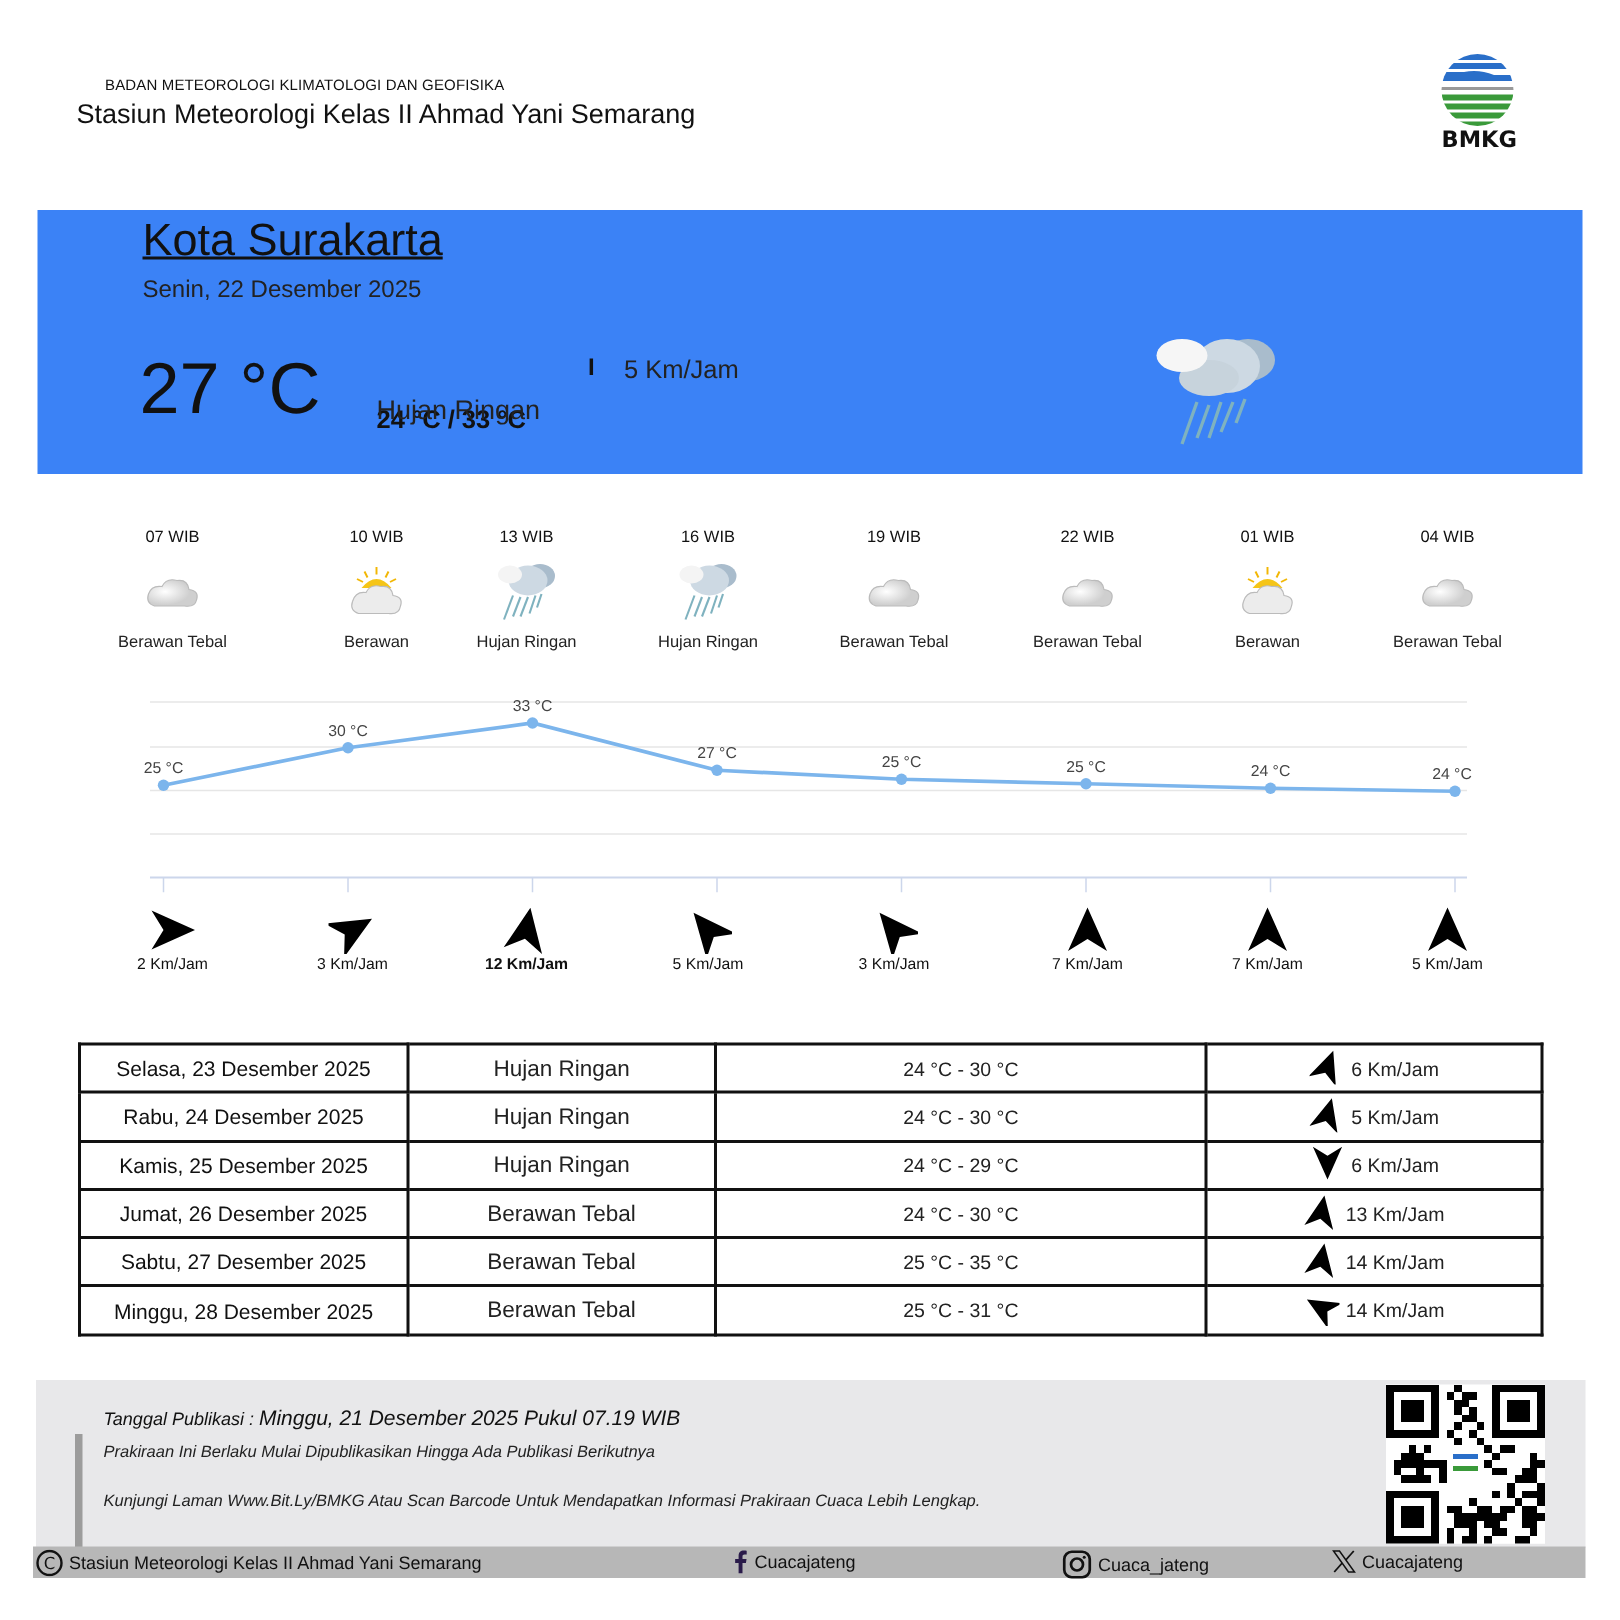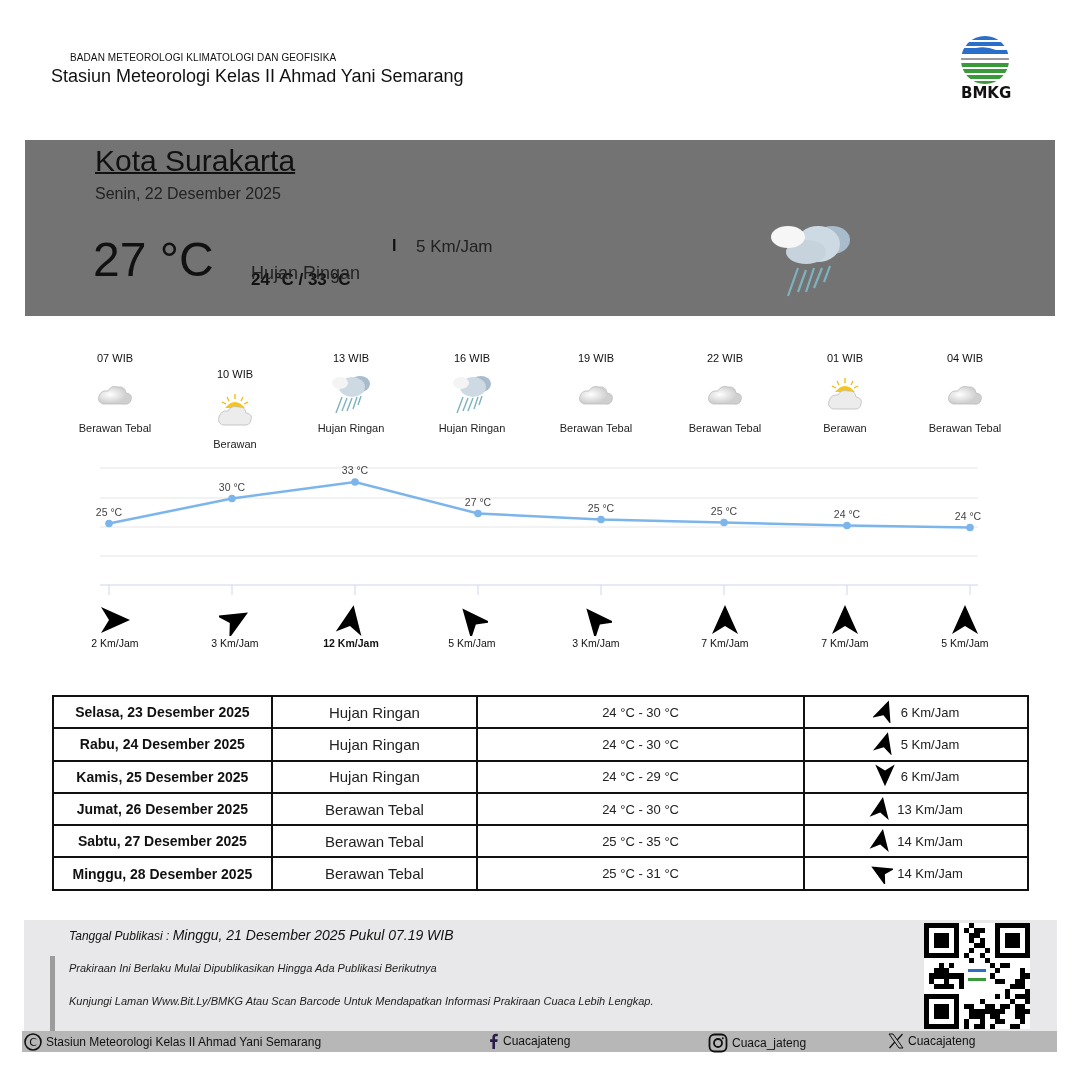--- a/index.html
+++ b/index.html
@@ -3,21 +3,21 @@
 <meta charset="utf-8">
 <style>
   * { box-sizing: border-box; margin: 0; padding: 0; }
   body { width: 1080px; height: 1080px; background: #ffffff; font-family: "Liberation Sans", "DejaVu Sans", sans-serif; color: #111; position: relative; overflow: hidden; }
   .abs { position: absolute; }
   .org-small { left: 52px; top: 52px; font-size: 10px; letter-spacing: 0.1px; color: #111; padding-left: 18px; }
   .org-title { left: 51px; top: 66px; font-size: 18px; color: #111; }
   .logo { left: 956px; top: 34px; width: 58px; height: 70px; }
   .logo-text { position: absolute; left: 5px; top: 50px; font-weight: bold; font-size: 15px; color: #111; font-family: "DejaVu Sans", sans-serif; }
 
-  .hero { left: 25px; top: 140px; width: 1030px; height: 176px; background: #737373; }
+  .hero { left: 25px; top: 140px; width: 1030px; height: 176px; background: #3b82f6; }
   .city { position: absolute; left: 70px; top: 4px; font-size: 30px; text-decoration: underline; text-decoration-thickness: 2px; color: #111; }
   .date { position: absolute; left: 70px; top: 45px; font-size: 16px; color: #222; }
   .temp-big { position: absolute; left: 68px; top: 92px; font-size: 48px; color: #111; font-weight: 300; }
   .range { position: absolute; left: 226px; top: 97px; font-size: 17px; font-weight: bold; color: #111; margin-top: 33px; }
   .sep { position: absolute; left: 367px; top: 97px; font-size: 16px; font-weight: bold; }
   .wind-now { position: absolute; left: 391px; top: 97px; font-size: 17px; color: #222; }
   .cond-now { position: absolute; left: 226px; top: 123px; font-size: 18px; color: #222; }
   .hero-icon { position: absolute; left: 745px; top: 80px; width: 90px; height: 80px; }
 
   .hours { left: 55px; top: 352px; width: 970px; height: 100px; }
@@ -28,29 +28,29 @@
 
   .chart { left: 80px; top: 455px; width: 920px; height: 140px; }
 
   .winds { left: 55px; top: 603px; width: 970px; height: 55px; }
   .wind { position: absolute; width: 120px; text-align: center; }
   .wind .arr { height: 34px; display: flex; align-items: center; justify-content: center; }
   .wind .v { font-size: 10.5px; color: #111; }
 
   table.daily { position: absolute; left: 52px; top: 695px; width: 977px; border-collapse: collapse; }
   table.daily td { border: 2px solid #111; height: 32.3px; text-align: center; font-size: 14px; color: #111; }
-  table.daily td.d { width: 212px; font-weight: bold; font-size: 14px; }
+  table.daily td.d { width: 212px; font-weight: normal; font-size: 14px; }
   table.daily td.cd { width: 199px; font-size: 15px; color: #222; }
   table.daily td.tp { width: 317px; font-size: 13px; color: #222; }
   table.daily td.w { width: 217px; font-size: 13px; color: #222; }
   .wcell { display: inline-flex; align-items: center; gap: 4px; }
 
   .foot { left: 24px; top: 920px; width: 1033px; height: 112px; background: #e8e8ea; }
   .foot-bar { position: absolute; left: 26px; top: 36px; width: 5px; height: 76px; background: #9c9c9c; }
-  .pub { position: absolute; left: 45px; top: 6px; font-style: italic; color: #111; }
+  .pub { position: absolute; left: 45px; top: 17px; font-style: italic; color: #111; }
   .pub .lbl { font-size: 12px; }
   .pub .val { font-size: 14px; }
   .note { position: absolute; left: 45px; font-style: italic; font-size: 11px; color: #222; }
   .qr { position: absolute; left: 900px; top: 3px; width: 106px; height: 106px; background: #fff; }
 
   .bottom { left: 22px; top: 1031px; width: 1035px; height: 21px; background: #b7b7b7; font-size: 12px; color: #111; }
   .bottom .item { position: absolute; top: 2px; display: flex; align-items: center; gap: 4px; }
 </style>
 </head>
 <body>
@@ -112,21 +112,21 @@
             <radialGradient id="cg" cx="35%" cy="45%">
               <stop offset="0" stop-color="#fff"></stop>
               <stop offset="1" stop-color="#cfcfcf"></stop>
             </radialGradient>
           </defs>
           <path d="M8 24 Q2 22 4 16 Q6 10 13 11 Q16 5 23 7 Q30 6 31 13 Q38 14 36 20 Q35 25 28 24 Z" fill="url(#cg)" stroke="#bbb" stroke-width="0.8"></path>
         </svg>
       </div>
       <div class="c">Berawan Tebal</div>
     </div>
-    <div class="hour" style="left: 120px; margin-top: 16px;">
+    <div class="hour" style="left: 136px;">
       <div class="t">10 WIB</div>
       <div class="ic">
         <svg width="40" height="38" viewBox="0 0 40 38">
           <g stroke="#f2b705" stroke-width="1.3">
             <line x1="20" y1="2" x2="20" y2="7"></line>
             <line x1="12" y1="5" x2="14" y2="9"></line>
             <line x1="28" y1="5" x2="26" y2="9"></line>
             <line x1="7" y1="10" x2="11" y2="12"></line>
             <line x1="33" y1="10" x2="29" y2="12"></line>
           </g>

